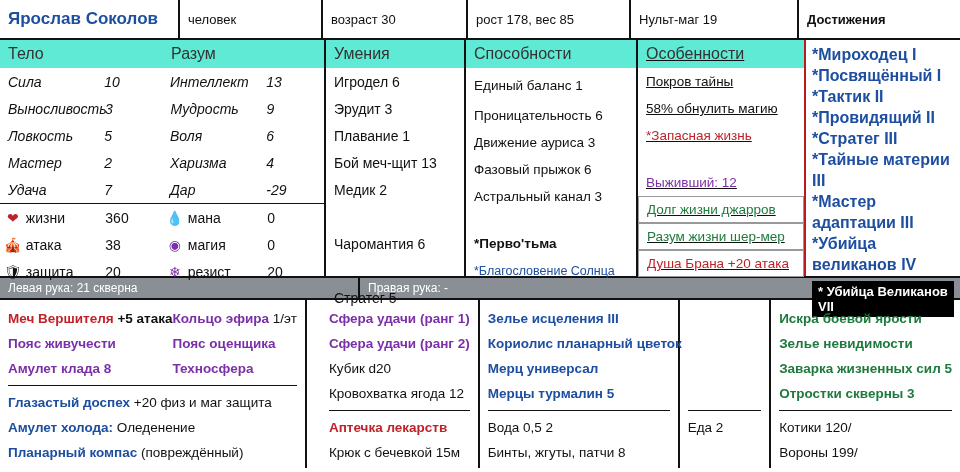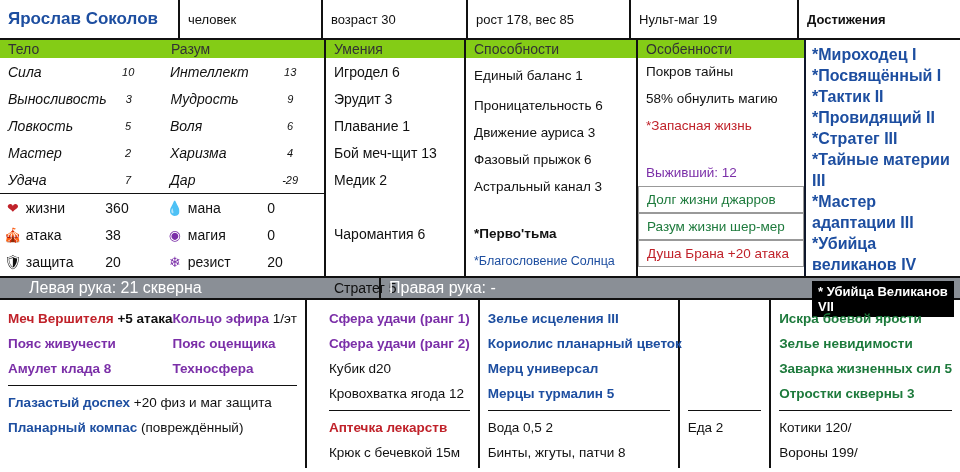--- a/index.html
+++ b/index.html
@@ -42,68 +42,67 @@
   .main {
     display: flex;
     height: 238px;
     border-bottom: 2px solid #111;
   }
 
   
   .col-attr { width: 326px; border-right: 2px solid #111; }
   .hdr {
     display: flex;
-    background: #84cc16;
-    height: 18px; align-items: center;
-    font-size: 14px; color: #333;
+    background: #5eead4;
+    height: 28px; align-items: center;
+    font-size: 16px; color: #333;
   }
   .hdr span { padding-left: 8px; }
   .attr-grid { }
   .attr-row { display: flex; height: 27px; align-items: center; font-style: italic; }
   .attr-name { width: 105px; padding-left: 8px; font-size: 14px; }
-  .attr-val  { width: 58px; text-align: center; padding-right: 10px; font-size: 11px; }
+  .attr-val  { width: 58px; text-align: left; padding-right: 10px; font-size: 14px; }
 
   .derived { border-top: 1px solid #111; }
   .drow { display: flex; height: 27px; align-items: center; }
   .dicon { width: 26px; text-align: center; font-size: 14px; }
   .dname { width: 80px; font-size: 14px; }
   .dval  { width: 57px; padding-right: 10px; font-size: 14px; }
 
   
   .col-skill { width: 140px; border-right: 2px solid #111; }
   .sk-row { height: 27px; display: flex; align-items: center; padding-left: 8px; font-size: 14px; }
 
   
   .col-abil { width: 172px; border-right: 2px solid #111; }
   .ab-row { height: 27px; display: flex; align-items: center; padding-left: 8px; font-size: 13.5px; }
 
   
-  .col-trait { width: 168px; border-right: 2px solid #0f172a; }
+  .col-trait { width: 168px; border-right: 2px solid #b91c1c; text-decoration: underline; }
   .tr-row { height: 27px; display: flex; align-items: center; padding-left: 8px; font-size: 13.5px; }
   .tr-row.boxed { border: 1px solid #999; }
 
   
   .col-ach { flex: 1; padding: 4px 6px 0 6px; }
   .ach-row { font-size: 16px; line-height: 21px; }
   .ach-final {
     margin-top: 6px;
     background: #000; color: #fff;
     font-weight: bold; font-size: 13px;
     padding: 3px 6px;
     display: inline-block;
   }
 
   
   .handbar {
     display: flex; height: 22px;
     background: #8a8f96; color: #fff;
     align-items: center;
     border-bottom: 2px solid #111;
-    font-size: 16px;
-    padding-left: 21px;
+    font-size: 12px;
   }
   .handbar .left { width: 360px; padding-left: 8px; border-right: 2px solid #111; height: 100%; display: flex; align-items: center;}
   .handbar .right { flex: 1; padding-left: 8px; }
 
   
   .inv { display: flex; height: 168px; }
   .inv-col { border-right: 2px solid #111; padding: 6px 8px 0 8px; }
   .c1 { width: 360px; }
   .c2 { width: 182px; padding-left: 22px; }
   .c3 { width: 200px; }
@@ -268,20 +267,21 @@
           <div class="item bold purple">Амулет клада 8</div>
         </div>
         <div>
           <div class="item bold purple"><span>Кольцо эфира</span><span style="color:#111;font-weight:normal"> 1/эт</span></div>
           <div class="item bold purple">Пояс оценщика</div>
           <div class="item bold purple">Техносфера</div>
         </div>
       </div>
       <div class="divider-h"></div>
       <div class="item bold blue"><span>Глазастый доспех</span><span style="color:#111;font-weight:normal"> +20 физ и маг защита</span></div>
+      <div class="item bold blue"><span>Амулет холода:</span><span style="color:#111;font-weight:normal"> Оледенение</span></div>
       <div class="item bold blue"><span>Планарный компас</span><span style="color:#111;font-weight:normal"> (повреждённый)</span></div>
     </div>
 
     <div class="inv-col c2">
       <div class="item bold purple">Сфера удачи (ранг 1)</div>
       <div class="item bold purple">Сфера удачи (ранг 2)</div>
       <div class="item">Кубик d20</div>
       <div class="item">Кровохватка ягода 12</div>
       <div class="divider-h"></div>
       <div class="item bold red">Аптечка лекарств</div>

